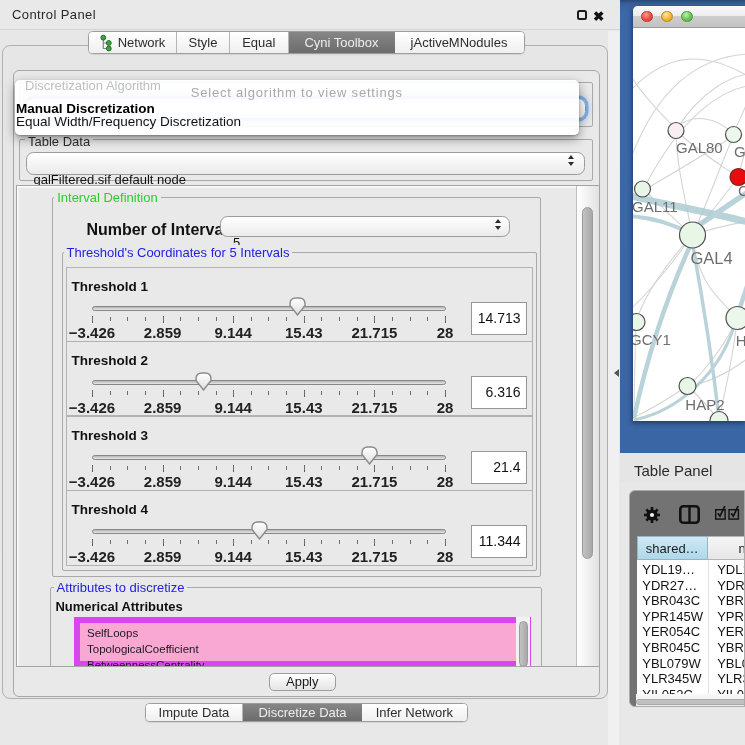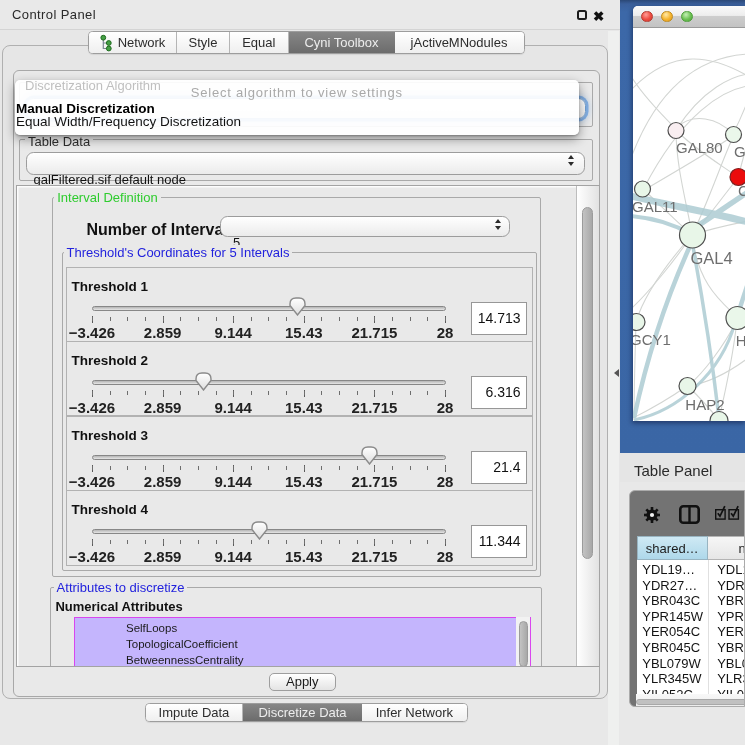--- a/index.html
+++ b/index.html
@@ -40,21 +40,21 @@
 .throw .track { position:absolute; left:25px; top:38px; width:354px; height:5px; border:1px solid #878787; border-radius:3px; background:linear-gradient(#b5b5b5,#e6e6e6); }
 .throw .ticks-minor { position:absolute; left:25px; top:49px; width:355px; height:4px;
   background-image:repeating-linear-gradient(to right,#6e6e6e 0,#6e6e6e 1px,transparent 1px,transparent 17.65px); }
 .throw .ticks-major { position:absolute; left:25px; top:48px; width:355px; height:7px;
   background-image:repeating-linear-gradient(to right,#5a5a5a 0,#5a5a5a 1px,transparent 1px,transparent 70.6px); }
 .throw .tn { position:absolute; top:56.5px; font-size:15px; font-weight:bold; color:#222; transform:translateX(-50%); }
 .throw .field { position:absolute; left:404px; top:34px; width:55.5px; height:33px; background:#fff; border:1px solid #979797; font-size:14px; color:#111; text-align:right; line-height:31px; padding-right:5px; }
 .thumb { position:absolute; top:29.5px; }
 
 
-#attrlist { position:absolute; width:457px; height:50px; background:#c4b5fd; border:1px solid #d946ef; font-size:11.5px; color:#1a1a1a; padding-top:2.5px;padding-left:44px; }
+#attrlist { position:absolute; width:457px; height:50px; background:#f9a8d4; border:6px solid #d946ef; font-size:11.5px; color:#1a1a1a; padding-top:2.5px; }
 #attrlist div { padding-left:7.5px; height:16.2px; line-height:16.2px; }
 
 .btn { position:absolute; background:linear-gradient(#ffffff,#e4e4e4); border:1px solid #9e9e9e; border-radius:5px; font-size:13px; color:#1a1a1a; text-align:center; }
 
 
 #popup { position:absolute; left:15px; top:79.5px; width:563.5px; height:55px; background:rgba(255,255,255,0.93); border-radius:5px; box-shadow:0 4px 11px rgba(0,0,0,0.4), 0 1px 2px rgba(0,0,0,0.25); }
 #popup .it0 { position:absolute; left:0; right:0; top:5px; text-align:center; color:#a9a9a9; font-size:13px; letter-spacing:0.8px; }
 #popup .it1 { position:absolute; left:1px; top:21.5px; font-size:13.5px; font-weight:bold; color:#000; }
 #popup .it2 { position:absolute; left:1px; top:34.5px; font-size:13.5px; color:#111; }
 

